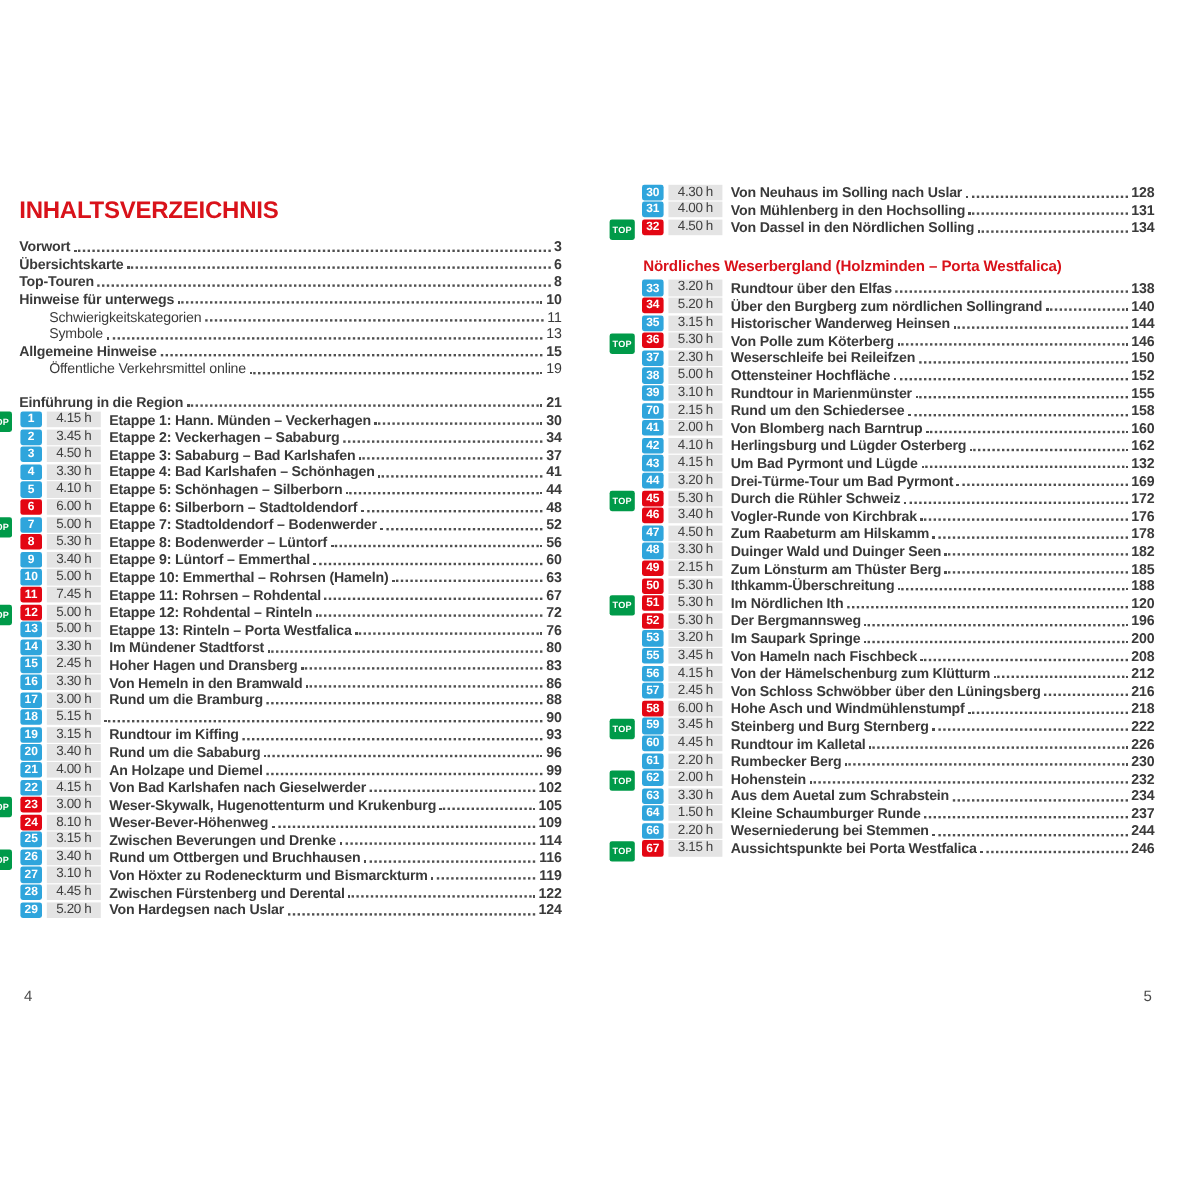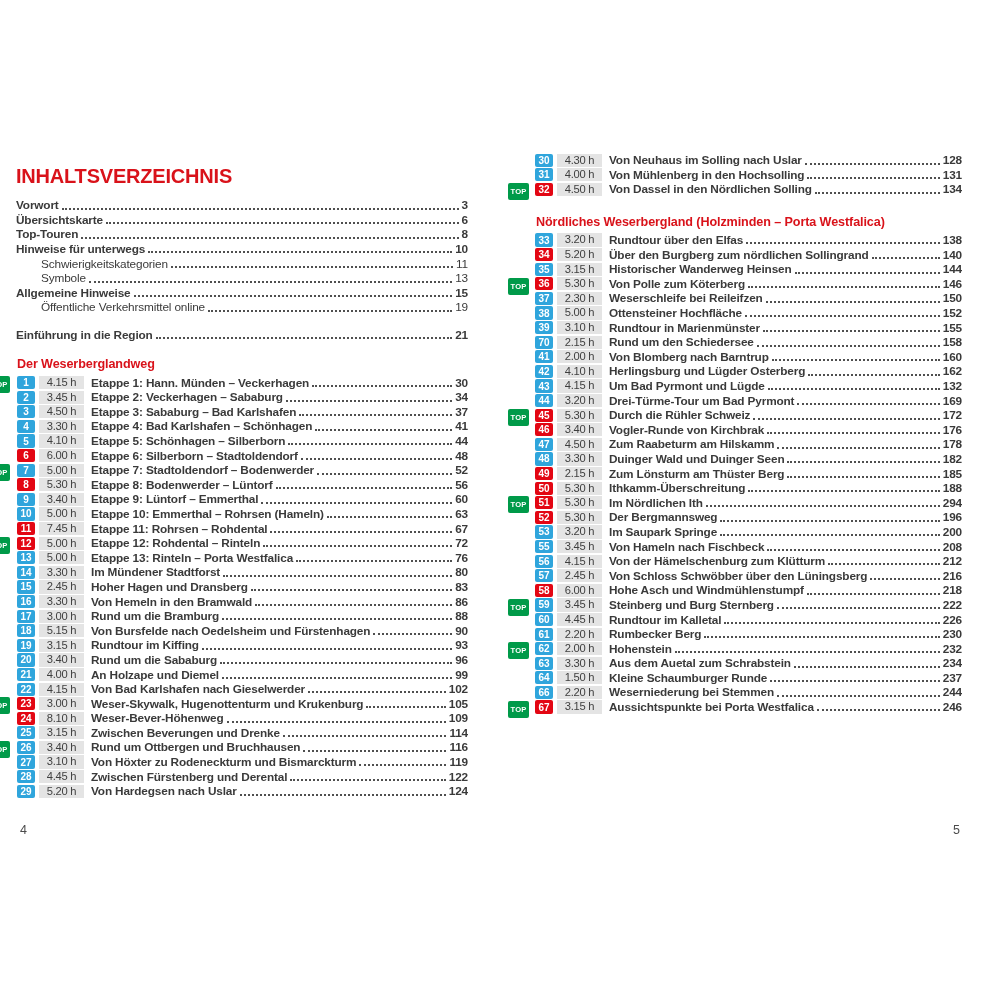--- a/index.html
+++ b/index.html
@@ -93,21 +93,20 @@
         <span class="leader"></span>
         <span class="pg">19</span>
       </div>
     </div>
   <div class="intro-row">
     <span class="lbl">Einführung in die Region</span>
     <span class="leader"></span>
     <span class="pg">21</span>
   </div>
   <div id="left-sections">
-      <div class="section-heading">Der Weserberglandweg</div>
       <div class="tour-row">
         <span class="top-badge">TOP</span>
         <span class="num-badge blue">1</span>
         <span class="time">4.15 h</span>
         <span class="tour-title">Etappe 1: Hann. Münden – Veckerhagen</span>
         <span class="leader"></span>
         <span class="pg">30</span>
       </div>
       <div class="tour-row">
         <span class="num-badge blue">2</span>
@@ -219,21 +218,20 @@
       <div class="tour-row">
         <span class="num-badge blue">17</span>
         <span class="time">3.00 h</span>
         <span class="tour-title">Rund um die Bramburg</span>
         <span class="leader"></span>
         <span class="pg">88</span>
       </div>
       <div class="tour-row">
         <span class="num-badge blue">18</span>
         <span class="time">5.15 h</span>
-        <span class="tour-title">Von Bursfelde nach Oedelsheim und Fürstenhagen</span>
         <span class="leader"></span>
         <span class="pg">90</span>
       </div>
       <div class="tour-row">
         <span class="num-badge blue">19</span>
         <span class="time">3.15 h</span>
         <span class="tour-title">Rundtour im Kiffing</span>
         <span class="leader"></span>
         <span class="pg">93</span>
       </div>
@@ -464,21 +462,21 @@
         <span class="tour-title">Ithkamm-Überschreitung</span>
         <span class="leader"></span>
         <span class="pg">188</span>
       </div>
       <div class="tour-row">
         <span class="top-badge">TOP</span>
         <span class="num-badge red">51</span>
         <span class="time">5.30 h</span>
         <span class="tour-title">Im Nördlichen Ith</span>
         <span class="leader"></span>
-        <span class="pg">294</span>
+        <span class="pg">120</span>
       </div>
       <div class="tour-row">
         <span class="num-badge red">52</span>
         <span class="time">5.30 h</span>
         <span class="tour-title">Der Bergmannsweg</span>
         <span class="leader"></span>
         <span class="pg">196</span>
       </div>
       <div class="tour-row">
         <span class="num-badge blue">53</span>

